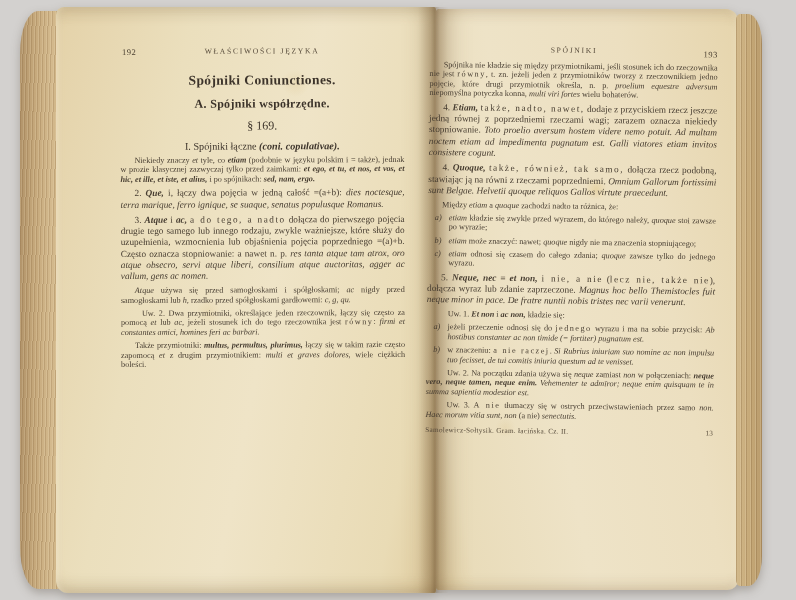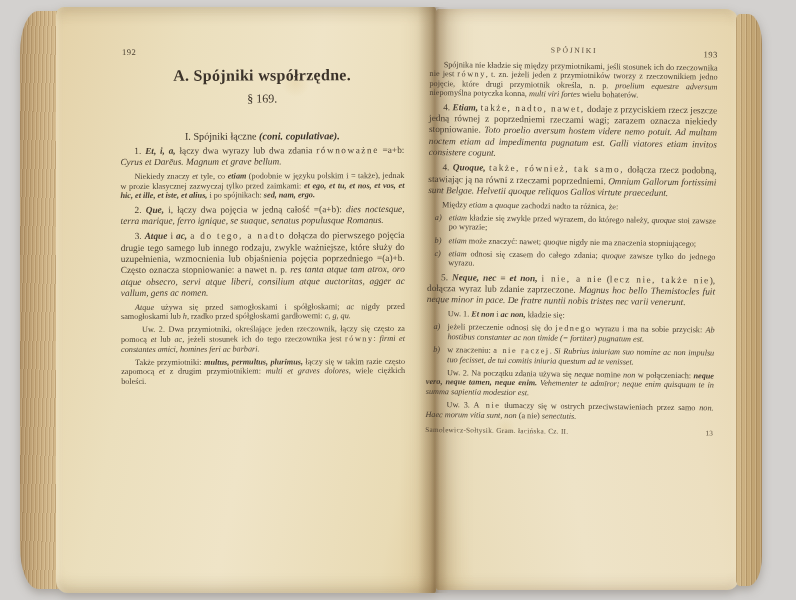--- a/index.html
+++ b/index.html
@@ -74,23 +74,23 @@
   .running {
     position: absolute; left: 0; right: 0; text-align: center;
     font-size: 7.6px; letter-spacing: 1.7px; color: #564a3a;
   }
   .page-num { position: absolute; font-size: 8.6px; letter-spacing: 0.5px; color: #4a3f31; }
   .pn-left { left: 2px; top: 0; }
   .pn-right { right: 0; top: 2px; }
 
   .hd { text-align: center; color: #3c332a; }
   .hd.h1 { margin-top: 14px; font-size: 13.5px; font-weight: bold; letter-spacing: 0.4px; }
-  .hd.h2 { margin-top: 8px;  font-size: 16px; font-weight: bold; letter-spacing: 0.3px; }
+  .hd.h2 { margin-top: 8px;  font-size: 12px; font-weight: bold; letter-spacing: 0.3px; }
   .hd.h3 { margin-top: 7px;  font-size: 12px; }
-  .hd.h4 { margin-top: 24px;  font-size: 10.2px; }
+  .hd.h4 { margin-top: 7px;  font-size: 10.2px; }
 
   .para { margin: 0; text-align: justify; }
   .p-main  { font-size: 9.3px;  line-height: 11.3px; margin-top: 4px; text-indent: 14px; }
   .p-small { font-size: 8.2px;  line-height: 9.6px;  margin-top: 3.5px; text-indent: 14px; }
   .p-uw    { text-indent: 21px; }
   .p-item  { padding-left: 21px; text-indent: 0; position: relative; }
   .item-label { position: absolute; left: 7px; }
 
   .seg-i  { font-style: italic; }
   .seg-bi { font-style: italic; font-weight: bold; }
@@ -107,28 +107,29 @@
 <div class="book">
   <div class="edge-left"></div>
   <div class="page-left"></div>
   <div class="page-right"></div>
   <div class="edge-right"></div>
   <div class="gutter"></div>
 
   <div class="text-col text-left">
     <div class="header-row">
       <span class="page-num pn-left">192</span>
+      <span class="running">WŁAŚCIWOŚCI JĘZYKA</span>
     </div>
     <div>
+        <div class="hd h1"><span>Spójniki Coniunctiones.</span></div>
         <div class="hd h2"><span>A. Spójniki współrzędne.</span></div>
         <div class="hd h3"><span>§ 169.</span></div>
         <div class="hd h4"><span>I. Spójniki łączne </span><span class="seg-bi">(coni. copulativae).</span></div>
       </div>
     <div>
-        <p class="para p-main"><span>1. </span><span class="seg-bi">Et, i, a,</span><span> łączy dwa wyrazy lub dwa zdania </span><span class="seg-ls">równoważne</span><span> =a+b: </span><span class="seg-i">Cyrus et Darēus. Magnum et grave bellum.</span></p>
         <p class="para p-small"><span>Niekiedy znaczy </span><span class="seg-i">et</span><span> tyle, co </span><span class="seg-bi">etiam</span><span> (podobnie w języku polskim i = także), jednak w prozie klasycznej zazwyczaj tylko przed zaimkami: </span><span class="seg-bi">et ego, et tu, et nos, et vos, et hic, et ille, et iste, et alius,</span><span> i po spójnikach: </span><span class="seg-bi">sed, nam, ergo.</span></p>
         <p class="para p-main"><span>2. </span><span class="seg-bi">Que,</span><span> i, łączy dwa pojęcia w jedną całość =(a+b): </span><span class="seg-i">dies noctesque, terra marique, ferro ignique, se suaque, senatus populusque Romanus.</span></p>
         <p class="para p-main"><span>3. </span><span class="seg-bi">Atque</span><span> i </span><span class="seg-bi">ac,</span><span> </span><span class="seg-ls">a do tego, a nadto</span><span> dołącza do pierwszego pojęcia drugie tego samego lub innego rodzaju, zwykle ważniejsze, które służy do uzupełnienia, wzmocnienia lub objaśnienia pojęcia poprzedniego =(a)+b. Często oznacza stopniowanie: a nawet n. p. </span><span class="seg-i">res tanta atque tam atrox, oro atque obsecro, servi atque liberi, consilium atque auctoritas, agger ac vallum, gens ac nomen.</span></p>
         <p class="para p-small"><span class="seg-i">Atque</span><span> używa się przed samogłoskami i spółgłoskami; </span><span class="seg-i">ac</span><span> nigdy przed samogłoskami lub </span><span class="seg-i">h,</span><span> rzadko przed spółgłoskami gardłowemi: </span><span class="seg-i">c, g, qu.</span></p>
         <p class="para p-small p-uw"><span>Uw. 2. Dwa przymiotniki, określające jeden rzeczownik, łączy się często za pomocą </span><span class="seg-i">et</span><span> lub </span><span class="seg-i">ac,</span><span> jeżeli stosunek ich do tego rzeczownika jest </span><span class="seg-ls">równy</span><span>: </span><span class="seg-i">firmi et constantes amici, homines feri ac barbari.</span></p>
         <p class="para p-small"><span>Także przymiotniki: </span><span class="seg-bi">multus, permultus, plurimus,</span><span> łączy się w takim razie często zapomocą </span><span class="seg-i">et</span><span> z drugim przymiotnikiem: </span><span class="seg-i">multi et graves dolores,</span><span> wiele ciężkich boleści.</span></p>
       </div>
   </div>
 
   <div class="text-col text-right">
@@ -141,21 +142,21 @@
         <p class="para p-main"><span>4. </span><span class="seg-bi">Etiam,</span><span> </span><span class="seg-ls">także, nadto, nawet,</span><span> dodaje z przyciskiem rzecz jeszcze jedną równej z poprzedniemi rzeczami wagi; zarazem oznacza niekiedy stopniowanie. </span><span class="seg-i">Toto proelio aversum hostem videre nemo potuit. Ad multam noctem etiam ad impedimenta pugnatum est. Galli viatores etiam invitos consistere cogunt.</span></p>
         <p class="para p-main"><span>4. </span><span class="seg-bi">Quoque,</span><span> </span><span class="seg-ls">także, również, tak samo,</span><span> dołącza rzecz podobną, stawiając ją na równi z rzeczami poprzedniemi. </span><span class="seg-i">Omnium Gallorum fortissimi sunt Belgae. Helvetii quoque reliquos Gallos virtute praecedunt.</span></p>
         <p class="para p-small"><span>Między </span><span class="seg-i">etiam</span><span> a </span><span class="seg-i">quoque</span><span> zachodzi nadto ta różnica, że:</span></p>
         <p class="para p-small p-item"><span class="item-label seg-i">a)</span><span class="seg-i">etiam</span><span> kładzie się zwykle przed wyrazem, do którego należy, </span><span class="seg-i">quoque</span><span> stoi zawsze po wyrazie;</span></p>
         <p class="para p-small p-item"><span class="item-label seg-i">b)</span><span class="seg-i">etiam</span><span> może znaczyć: nawet; </span><span class="seg-i">quoque</span><span> nigdy nie ma znaczenia stopniującego;</span></p>
         <p class="para p-small p-item"><span class="item-label seg-i">c)</span><span class="seg-i">etiam</span><span> odnosi się czasem do całego zdania; </span><span class="seg-i">quoque</span><span> zawsze tylko do jednego wyrazu.</span></p>
         <p class="para p-main"><span>5. </span><span class="seg-bi">Neque, nec = et non,</span><span> </span><span class="seg-ls">i nie, a nie</span><span> (</span><span class="seg-ls">lecz nie, także nie</span><span>), dołącza wyraz lub zdanie zaprzeczone. </span><span class="seg-i">Magnus hoc bello Themistocles fuit neque minor in pace. De fratre nuntii nobis tristes nec varii venerunt.</span></p>
         <p class="para p-small p-uw"><span>Uw. 1. </span><span class="seg-bi">Et non</span><span> i </span><span class="seg-bi">ac non,</span><span> kładzie się:</span></p>
         <p class="para p-small p-item"><span class="item-label seg-i">a)</span><span>jeżeli przeczenie odnosi się do </span><span class="seg-ls">jednego</span><span> wyrazu i ma na sobie przycisk: </span><span class="seg-i">Ab hostibus constanter ac non timide (= fortiter) pugnatum est.</span></p>
         <p class="para p-small p-item"><span class="item-label seg-i">b)</span><span>w znaczeniu: </span><span class="seg-ls">a nie raczej</span><span>. </span><span class="seg-i">Si Rubrius iniuriam suo nomine ac non impulsu tuo fecisset, de tui comitis iniuria questum ad te venisset.</span></p>
-        <p class="para p-small p-uw"><span>Uw. 2. Na początku zdania używa się </span><span class="seg-i">neque</span><span> nomine </span><span class="seg-i">non</span><span> w połączeniach: </span><span class="seg-bi">neque vero, neque tamen, neque enim.</span><span> </span><span class="seg-i">Vehementer te admīror; neque enim quisquam te in summa sapientia modestior est.</span></p>
+        <p class="para p-small p-uw"><span>Uw. 2. Na początku zdania używa się </span><span class="seg-i">neque</span><span> zamiast </span><span class="seg-i">non</span><span> w połączeniach: </span><span class="seg-bi">neque vero, neque tamen, neque enim.</span><span> </span><span class="seg-i">Vehementer te admīror; neque enim quisquam te in summa sapientia modestior est.</span></p>
         <p class="para p-small p-uw"><span>Uw. 3. </span><span class="seg-ls">A nie</span><span> tłumaczy się w ostrych przeciwstawieniach przez samo </span><span class="seg-i">non. Haec morum vitia sunt, non</span><span> (a nie) </span><span class="seg-i">senectutis.</span></p>
       </div>
     <div class="footer-row">
       <span>Samolewicz-Sołtysik. Gram. łacińska. Cz. II.</span>
       <span>13</span>
     </div>
   </div>
 </div>
 
 </body></html>

